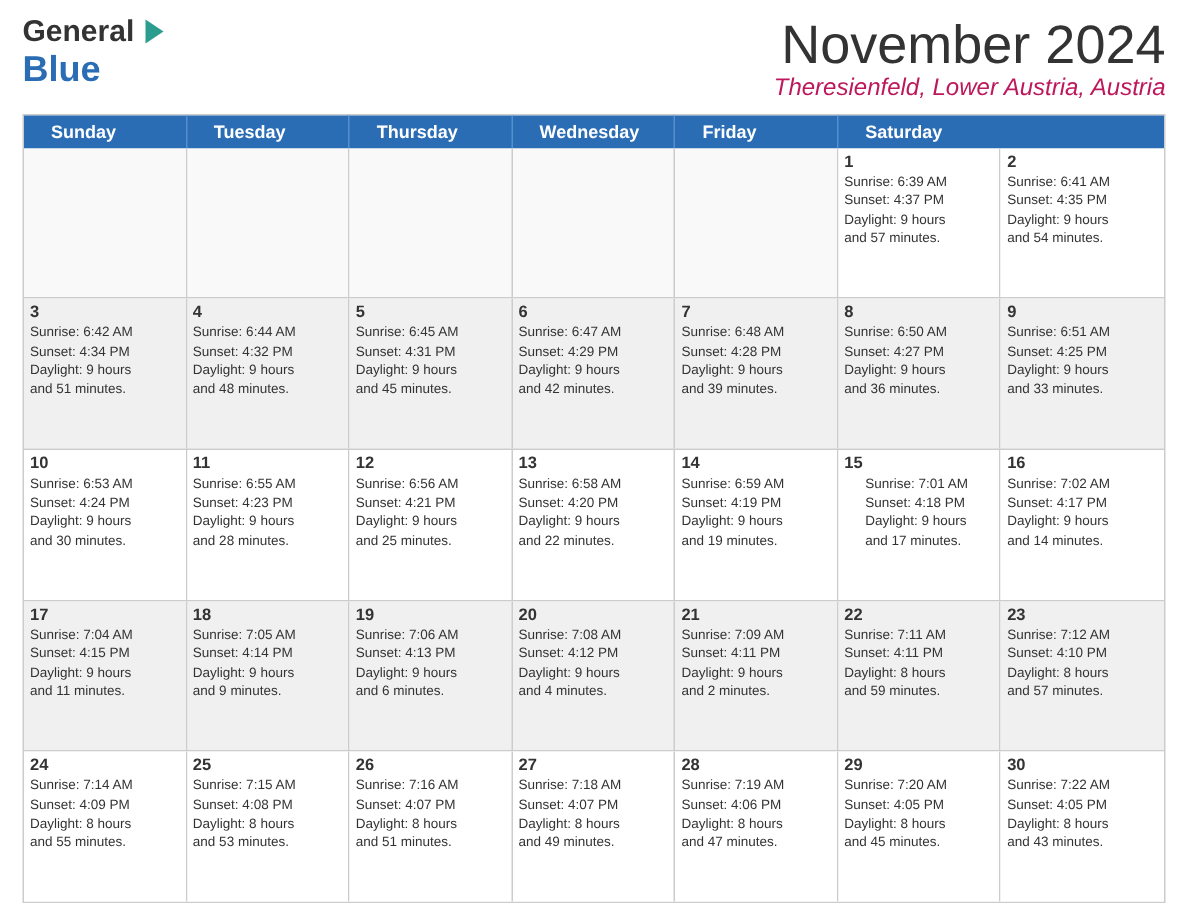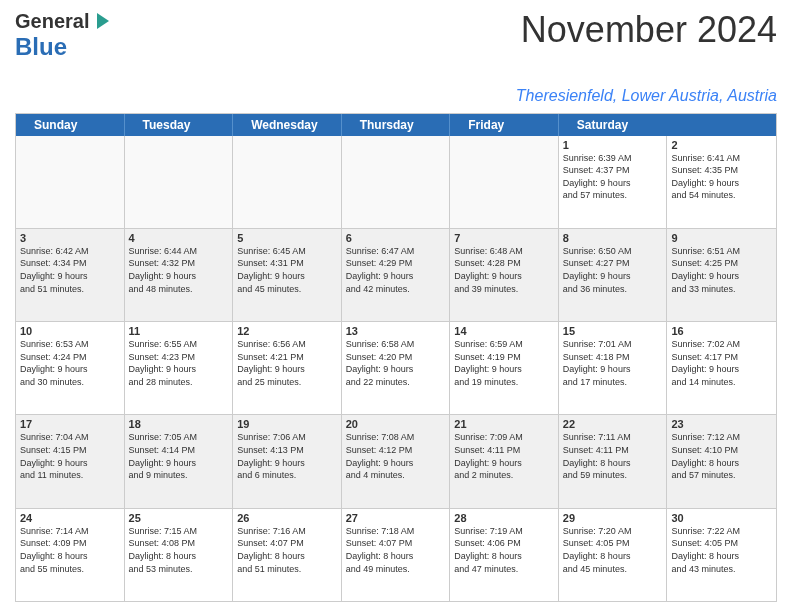--- a/index.html
+++ b/index.html
@@ -36,23 +36,22 @@
       text-align: right;
     }
     .month-title {
       font-size: 36px;
       font-weight: normal;
       color: #333;
       line-height: 1.1;
     }
     .location-title {
       font-size: 16px;
-      color: #3b82f6;
+      color: #be185d;
       font-style: italic;
-      margin-top: 37px;
     }
     .calendar {
       flex: 1;
       display: flex;
       flex-direction: column;
       border: 1px solid #ccc;
     }
     .cal-header {
       display: grid;
       grid-template-columns: repeat(7, 1fr);
@@ -120,22 +119,22 @@
     <div class="title-section">
       <div class="month-title">November 2024</div>
       <div class="location-title">Theresienfeld, Lower Austria, Austria</div>
     </div>
   </div>
 
   <div class="calendar">
     <div class="cal-header">
       <div class="cal-header-cell">Sunday</div>
       <div class="cal-header-cell">Tuesday</div>
+      <div class="cal-header-cell">Thursday</div>
       <div class="cal-header-cell">Wednesday</div>
-      <div class="cal-header-cell">Thursday</div>
       <div class="cal-header-cell">Friday</div>
       <div class="cal-header-cell">Saturday</div>
     </div>
     <div class="cal-body" id="cal-body">
     <div class="cal-row">
           <div class="cal-cell empty"></div>
           <div class="cal-cell empty"></div>
           <div class="cal-cell empty"></div>
           <div class="cal-cell empty"></div>
           <div class="cal-cell empty"></div>
@@ -236,21 +235,21 @@
           </div>
           <div class="cal-cell">
             <div class="day-number">14</div>
             <div class="day-info" style="white-space: pre-line;">Sunrise: 6:59 AM
 Sunset: 4:19 PM
 Daylight: 9 hours
 and 19 minutes.</div>
           </div>
           <div class="cal-cell">
             <div class="day-number">15</div>
-            <div class="day-info" style="white-space: pre-line;">Sunrise: 7:01 AM
+            <div class="day-info" style="white-space: pre-line; margin-left: 14px;">Sunrise: 7:01 AM
 Sunset: 4:18 PM
 Daylight: 9 hours
 and 17 minutes.</div>
           </div>
           <div class="cal-cell">
             <div class="day-number">16</div>
             <div class="day-info" style="white-space: pre-line;">Sunrise: 7:02 AM
 Sunset: 4:17 PM
 Daylight: 9 hours
 and 14 minutes.</div>

